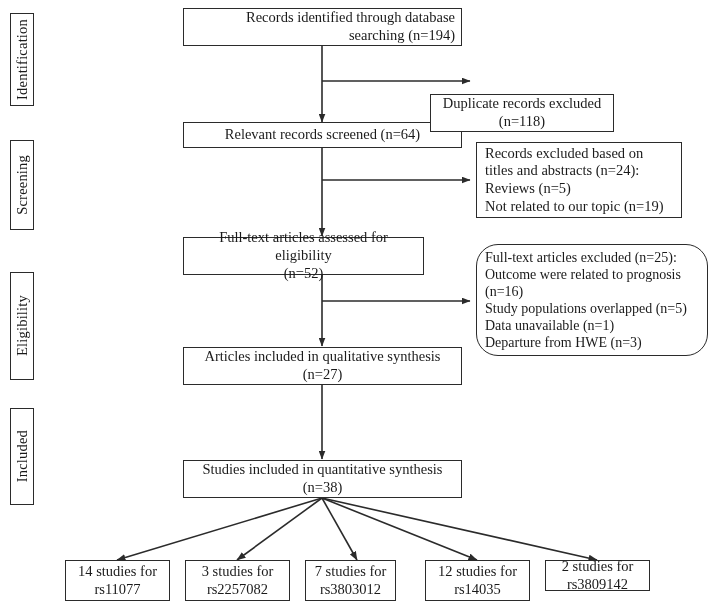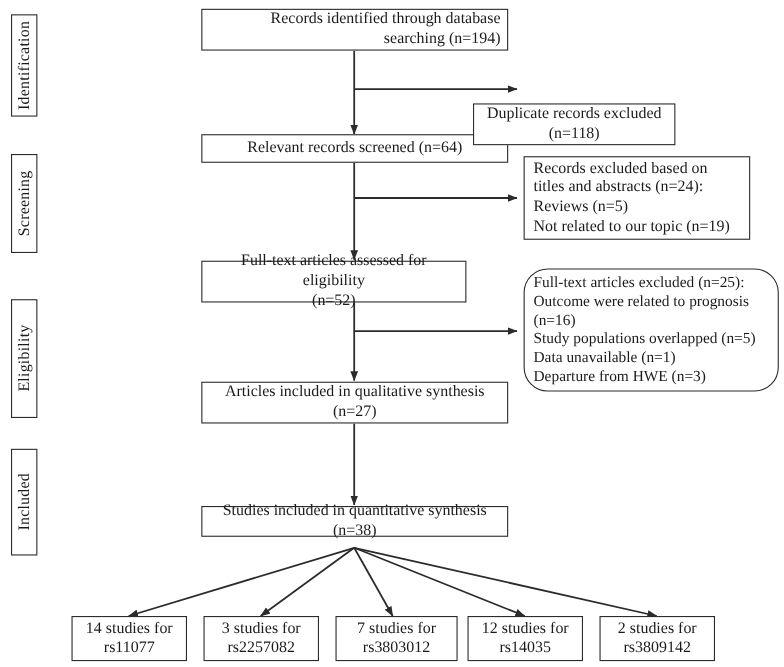--- a/index.html
+++ b/index.html
@@ -134,21 +134,21 @@
   <div class="node center" style="left:183px; top:237px; width:241px; height:38px;">
     <span class="node-text">Full-text articles assessed for eligibility
 (n=52)</span>
   </div>
 
   <div class="node center" style="left:183px; top:347px; width:279px; height:38px;">
     <span class="node-text">Articles included in qualitative synthesis
 (n=27)</span>
   </div>
 
-  <div class="node center" style="left:183px; top:460px; width:279px; height:28px;">
+  <div class="node center" style="left:183px; top:460px; width:279px; height:38px;">
     <span class="node-text">Studies included in quantitative synthesis
 (n=38)</span>
   </div>
 
   <div class="node center" style="left:430px; top:62px; width:184px; height:38px;margin-top:32px;">
     <span class="node-text">Duplicate records excluded
 (n=118)</span>
   </div>
 
   <div class="node left" style="left:476px; top:142px; width:206px; height:76px;">
@@ -168,26 +168,26 @@
   </div>
 
   <div class="node center" style="left:65px; top:560px; width:105px; height:41px;">
     <span class="node-text">14 studies for
 rs11077</span>
   </div>
   <div class="node center" style="left:185px; top:560px; width:105px; height:41px;">
     <span class="node-text">3 studies for
 rs2257082</span>
   </div>
-  <div class="node center" style="left:305px; top:560px; width:111px; height:41px;">
+  <div class="node center" style="left:305px; top:560px; width:91px; height:41px;">
     <span class="node-text">7 studies for
 rs3803012</span>
   </div>
   <div class="node center" style="left:425px; top:560px; width:105px; height:41px;">
     <span class="node-text">12 studies for
 rs14035</span>
   </div>
-  <div class="node center" style="left:545px; top:560px; width:105px; height:41px;">
+  <div class="node center" style="left:545px; top:560px; width:105px; height:31px;">
     <span class="node-text">2 studies for
 rs3809142</span>
   </div>
 
 </div>
 
 </body></html>

